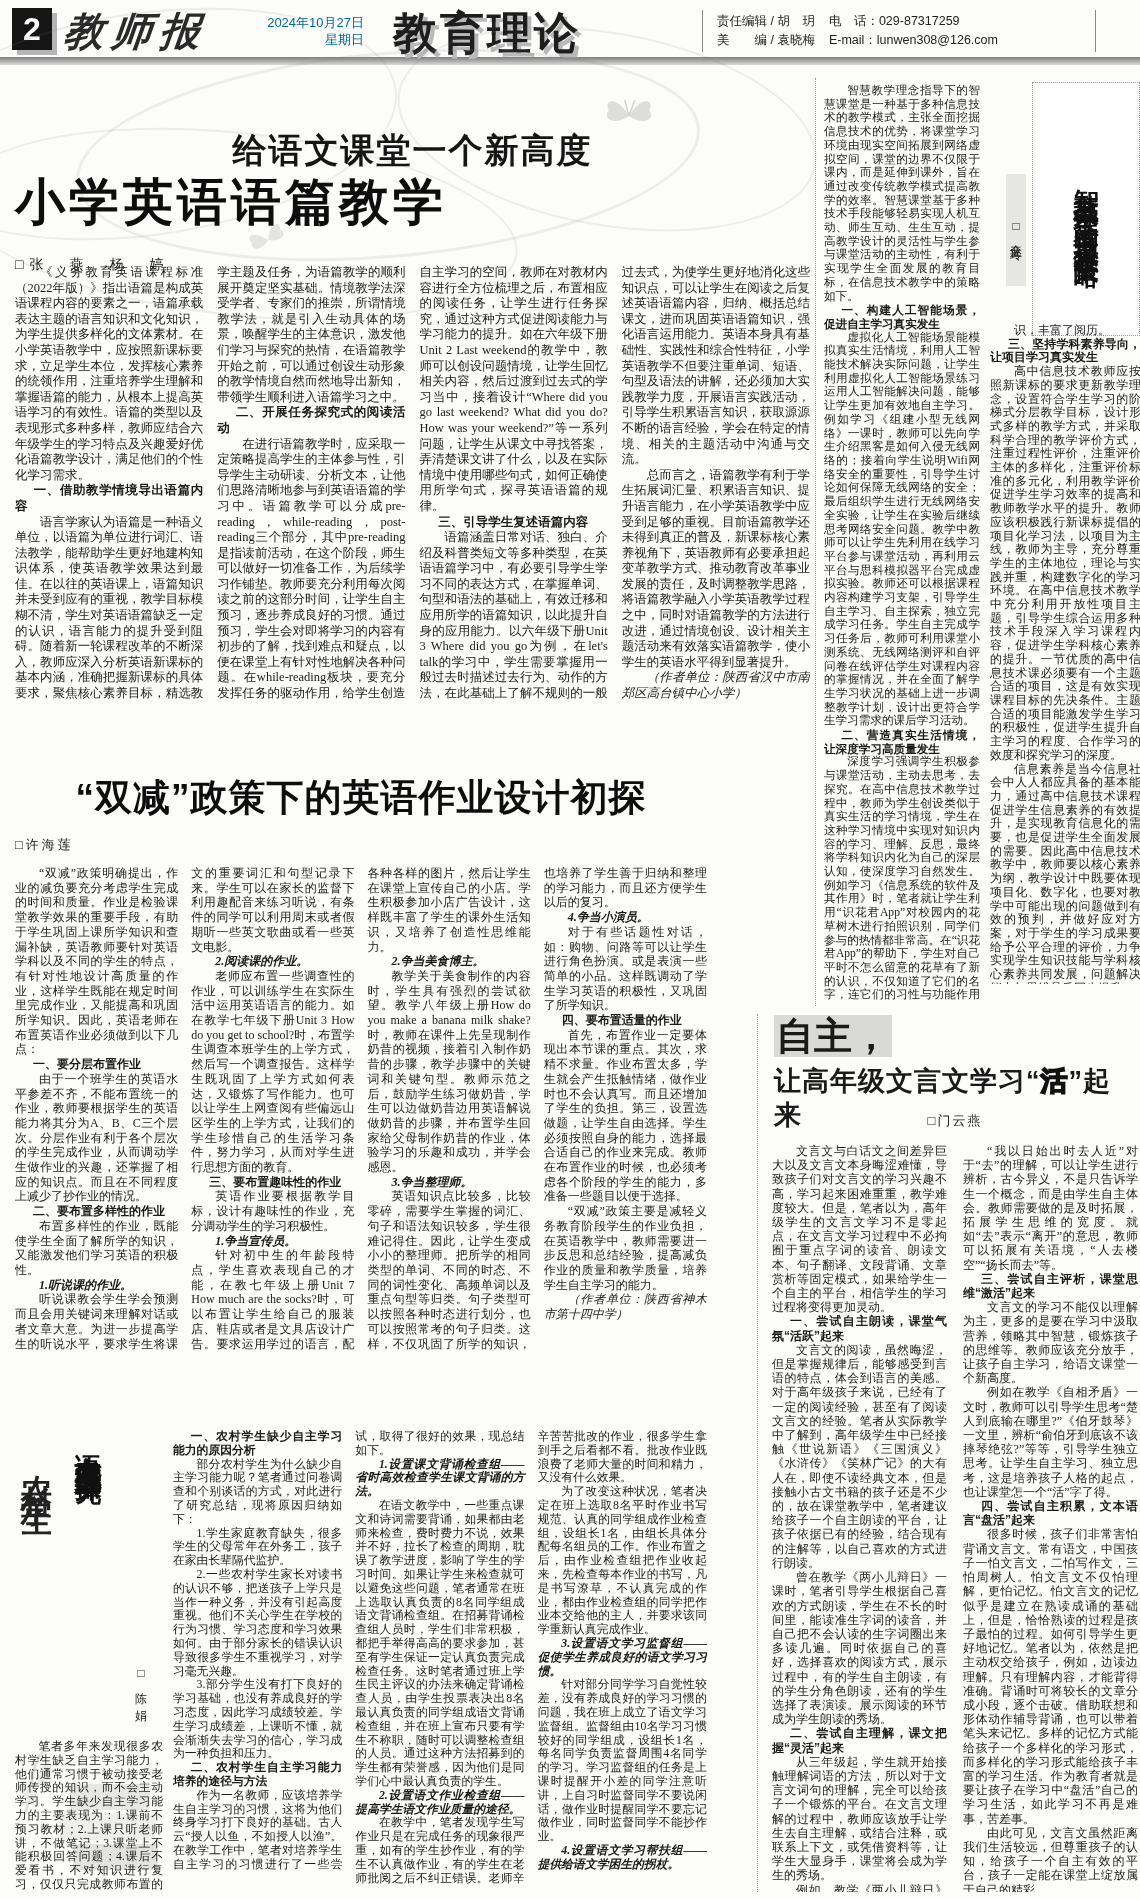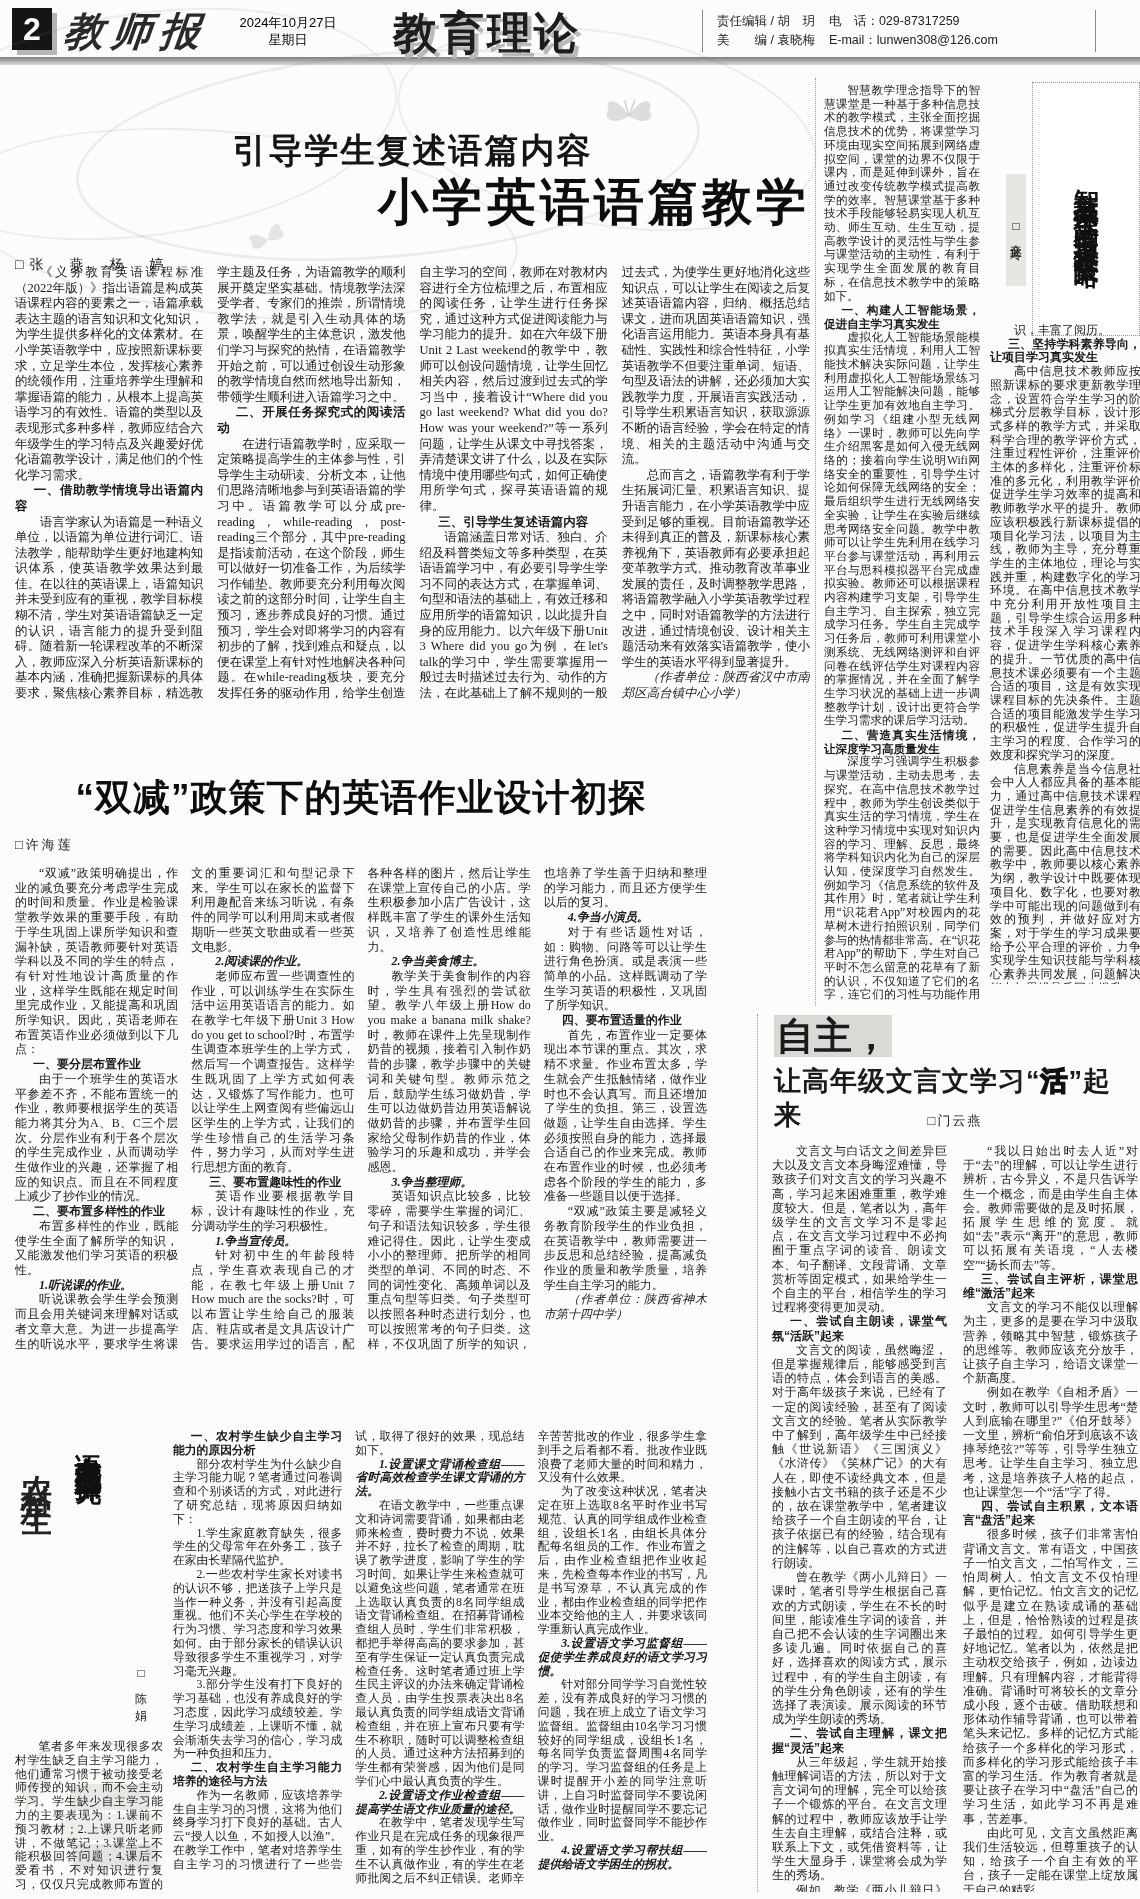--- a/index.html
+++ b/index.html
@@ -5,38 +5,38 @@
   html,body{margin:0;padding:0;background:#e8e8e4;}
   #page{position:relative;width:1140px;height:1899px;background:#fcfcfa;margin:0 auto;
         font-family:"Liberation Serif","DejaVu Serif",serif;color:#1a1a1a;overflow:hidden;}
   .abs{position:absolute;}
   
   #pageno-shadow{left:17px;top:13px;width:40px;height:42px;background:#b5b5b5;}
   #pageno{left:12px;top:8px;width:40px;height:42px;background:#151515;color:#fff;
           font:900 32px/42px "Liberation Sans",sans-serif;text-align:center;}
   #masthead{left:64px;top:8px;font:900 40px/46px "DejaVu Serif",serif;font-style:italic;
             letter-spacing:8px;color:#2a2a2a;transform:skewX(-6deg);}
-  #dateblock{left:228px;top:14px;width:120px;text-align:center;font:13px/17px "Liberation Sans",sans-serif;color:#000000;}
+  #dateblock{left:244px;top:14px;width:120px;text-align:right;font:13px/17px "Liberation Sans",sans-serif;color:#0369a1;}
   #section-title{left:393px;top:8px;font:900 44px/50px "Liberation Sans",sans-serif;color:#1d1d1d;
                  letter-spacing:3px;text-shadow:4px 4px 0 #b9b9b9;}
   #header-rule{left:0;top:57px;width:1140px;height:8px;background:linear-gradient(to bottom,#7e7e7e,#d9d9d9);}
   #editor-info{left:702px;top:10px;width:394px;height:42px;border-left:1px solid #888;border-right:1px solid #888;
                padding:2px 0 0 14px;font:12.5px/19px "Liberation Sans",sans-serif;color:#222;box-sizing:border-box;}
   .ed-row span{margin-right:14px;}
   
   .body-cols p,.colflow p{margin:0;text-align:justify;}
   .t-p{text-indent:2em;}
   .t-sub{font-family:"Liberation Sans",sans-serif;font-weight:700;text-indent:1.5em;margin:2px 0;}
   .t-isub{font-weight:700;font-style:italic;text-indent:2em;}
   .t-attr{font-weight:400;font-style:italic;text-indent:2em;}
   
   #main-art{left:15px;top:72px;width:795px;height:690px;}
   .swirl{position:absolute;border:2px solid rgba(120,120,120,.12);border-radius:50%;}
   #main-title1{left:0;top:58px;width:100%;text-align:center;font:600 34px/40px "Liberation Sans",sans-serif;color:#151515;letter-spacing:2px;}
-  #main-title2{left:0;top:102px;width:100%;text-align:right;font:900 50px/56px "Liberation Sans",sans-serif;color:#0d0d0d;letter-spacing:4px;}
+  #main-title2{left:0;top:102px;width:100%;text-align:left;font:900 50px/56px "Liberation Sans",sans-serif;color:#0d0d0d;letter-spacing:4px;}
   #main-byline{left:0;top:184px;width:100%;text-align:left;font:14px/18px "Liberation Serif",serif;letter-spacing:6px;}
   #main-body{left:0;top:193px;width:795px;height:496px;column-count:4;column-gap:14px;
              font-size:12.5px;line-height:15.6px;overflow:hidden;}
   .butterfly{position:absolute;opacity:.55;}
   
   #sidebar{left:815px;top:78px;width:325px;height:928px;border-left:1px dotted #999;}
   #sb-col1{left:8px;top:6px;width:156px;height:916px;font-size:11.6px;line-height:13.7px;overflow:hidden;}
   #sb-col2{left:174px;top:246px;width:151px;height:660px;font-size:12px;line-height:13.7px;overflow:hidden;}
   #sb-titlebox{left:216px;top:4px;width:106px;height:252px;border:1px dotted #9a9a9a;background:#fff;
                display:flex;justify-content:center;align-items:center;}
@@ -103,21 +103,21 @@
       <div class="swirl" style="left:380px;top:-40px;width:420px;height:190px;transform:rotate(10deg);"></div>
       <svg class="butterfly" style="left:585px;top:18px;" width="58" height="52" viewBox="0 0 40 36">
         <path d="M20 18 C12 4 2 6 6 14 C1 20 10 25 20 18 C28 4 38 6 34 14 C39 20 30 25 20 18" fill="#c4c4c4"></path>
         <line x1="20" y1="18" x2="17" y2="7" stroke="#aaa" stroke-width="1"></line>
           <line x1="20" y1="18" x2="24" y2="7" stroke="#aaa" stroke-width="1"></line>
       </svg>
       <svg class="butterfly" style="left:230px;top:148px;transform:rotate(-25deg);" width="46" height="40" viewBox="0 0 40 36">
         <path d="M20 18 C12 4 2 6 6 14 C1 20 10 25 20 18 C28 4 38 6 34 14 C39 20 30 25 20 18" fill="#d2d2d0"></path>
       </svg>
     </div>
-    <div class="abs" id="main-title1">引导学生复述语篇内容</div>
+    <div class="abs" id="main-title1">给语文课堂一个新高度</div>
     <div class="abs" id="main-title2">小学英语语篇教学</div>
     <div class="abs" id="main-byline">□张　燕　杨　婷</div>
     <div class="abs body-cols" id="main-body">
         <p class="t-p">《义务教育英语课程标准（2022年版）》指出语篇是构成英语课程内容的要素之一，语篇承载表达主题的语言知识和文化知识，为学生提供多样化的文体素材。在小学英语教学中，应按照新课标要求，立足学生本位，发挥核心素养的统领作用，注重培养学生理解和掌握语篇的能力，从根本上提高英语学习的有效性。语篇的类型以及表现形式多种多样，教师应结合六年级学生的学习特点及兴趣爱好优化语篇教学设计，满足他们的个性化学习需求。</p>
         <p class="t-sub">一、借助教学情境导出语篇内容</p>
         <p class="t-p">语言学家认为语篇是一种语义单位，以语篇为单位进行词汇、语法教学，能帮助学生更好地建构知识体系，使英语教学效果达到最佳。在以往的英语课上，语篇知识并未受到应有的重视，教学目标模糊不清，学生对英语语篇缺乏一定的认识，语言能力的提升受到阻碍。随着新一轮课程改革的不断深入，教师应深入分析英语新课标的基本内涵，准确把握新课标的具体要求，聚焦核心素养目标，精选教学主题及任务，为语篇教学的顺利展开奠定坚实基础。情境教学法深受学者、专家们的推崇，所谓情境教学法，就是引入生动具体的场景，唤醒学生的主体意识，激发他们学习与探究的热情，在语篇教学开始之前，可以通过创设生动形象的教学情境自然而然地导出新知，带领学生顺利进入语篇学习之中。</p>
         <p class="t-sub">二、开展任务探究式的阅读活动</p>
         <p class="t-p">在进行语篇教学时，应采取一定策略提高学生的主体参与性，引导学生主动研读、分析文本，让他们思路清晰地参与到英语语篇的学习中。语篇教学可以分成pre-reading，while-reading，post-reading三个部分，其中pre-reading是指读前活动，在这个阶段，师生可以做好一切准备工作，为后续学习作铺垫。教师要充分利用每次阅读之前的这部分时间，让学生自主预习，逐步养成良好的习惯。通过预习，学生会对即将学习的内容有初步的了解，找到难点和疑点，以便在课堂上有针对性地解决各种问题。在while-reading板块，要充分发挥任务的驱动作用，给学生创造自主学习的空间，教师在对教材内容进行全方位梳理之后，布置相应的阅读任务，让学生进行任务探究，通过这种方式促进阅读能力与学习能力的提升。如在六年级下册Unit 2 Last weekend的教学中，教师可以创设问题情境，让学生回忆相关内容，然后过渡到过去式的学习当中，接着设计“Where did you go last weekend? What did you do?How was your weekend?”等一系列问题，让学生从课文中寻找答案，弄清楚课文讲了什么，以及在实际情境中使用哪些句式，如何正确使用所学句式，探寻英语语篇的规律。</p>
         <p class="t-sub">三、引导学生复述语篇内容</p>
         <p class="t-p">语篇涵盖日常对话、独白、介绍及科普类短文等多种类型，在英语语篇学习中，有必要引导学生学习不同的表达方式，在掌握单词、句型和语法的基础上，有效迁移和应用所学的语篇知识，以此提升自身的应用能力。以六年级下册Unit 3 Where did you go为例，在let's talk的学习中，学生需要掌握用一般过去时描述过去行为、动作的方法，在此基础上了解不规则的一般过去式，为使学生更好地消化这些知识点，可以让学生在阅读之后复述英语语篇内容，归纳、概括总结课文，进而巩固英语语篇知识，强化语言运用能力。英语本身具有基础性、实践性和综合性特征，小学英语教学不但要注重单词、短语、句型及语法的讲解，还必须加大实践教学力度，开展语言实践活动，引导学生积累语言知识，获取源源不断的语言经验，学会在特定的情境、相关的主题活动中沟通与交流。</p>

